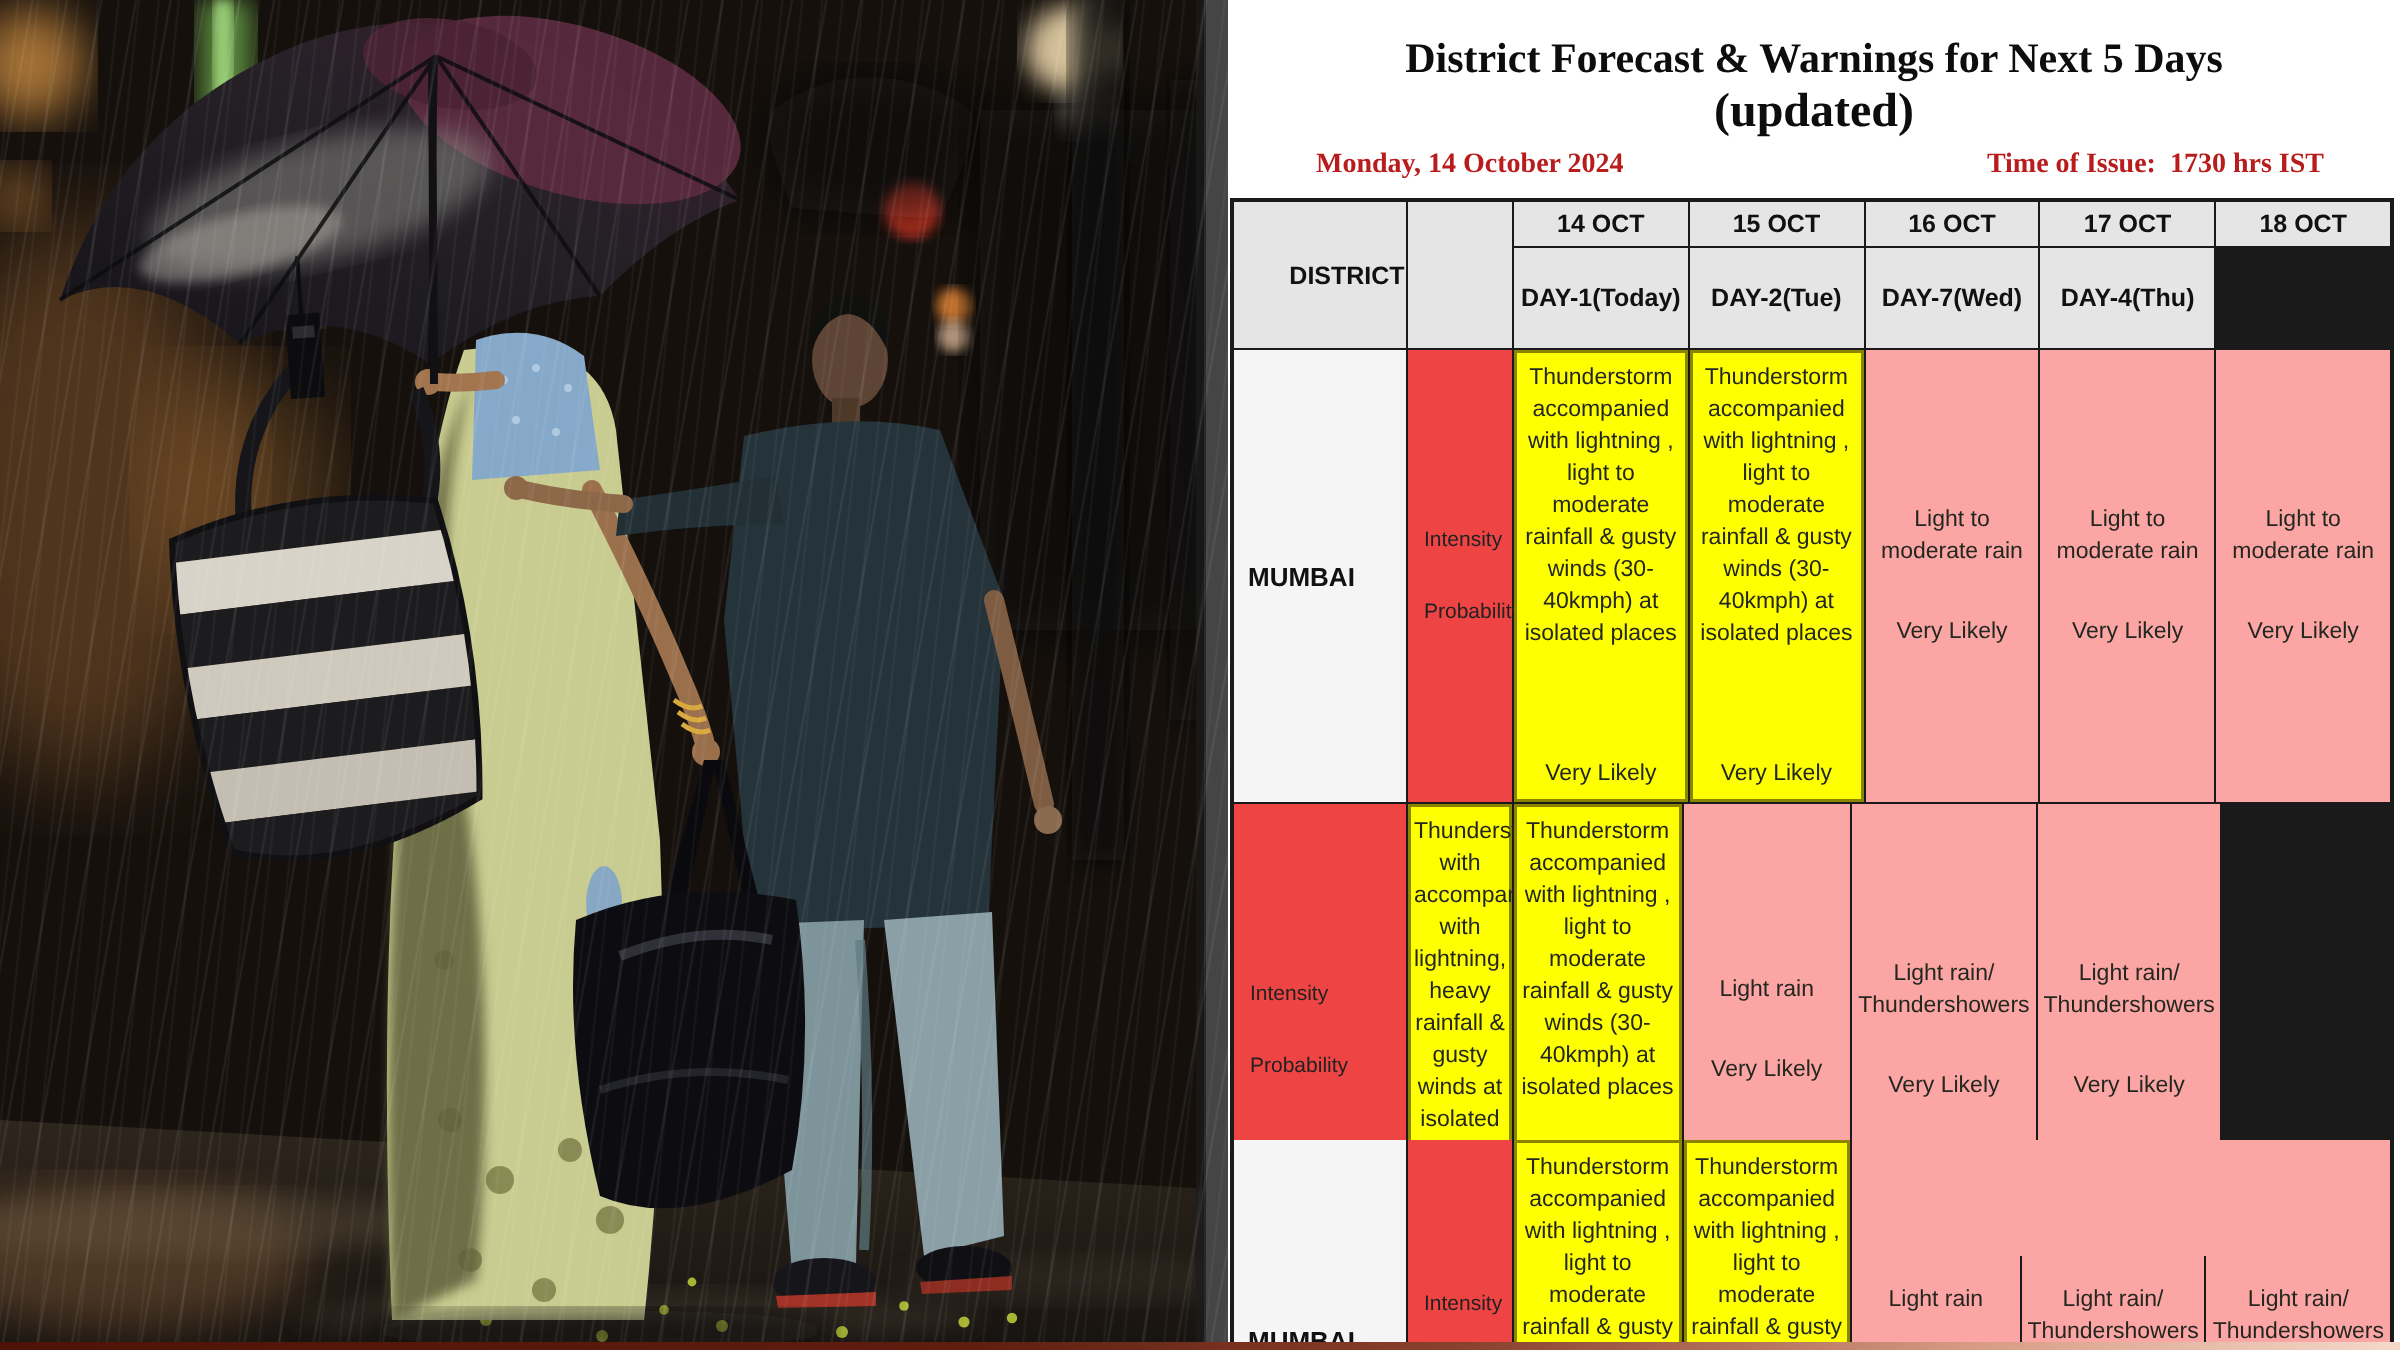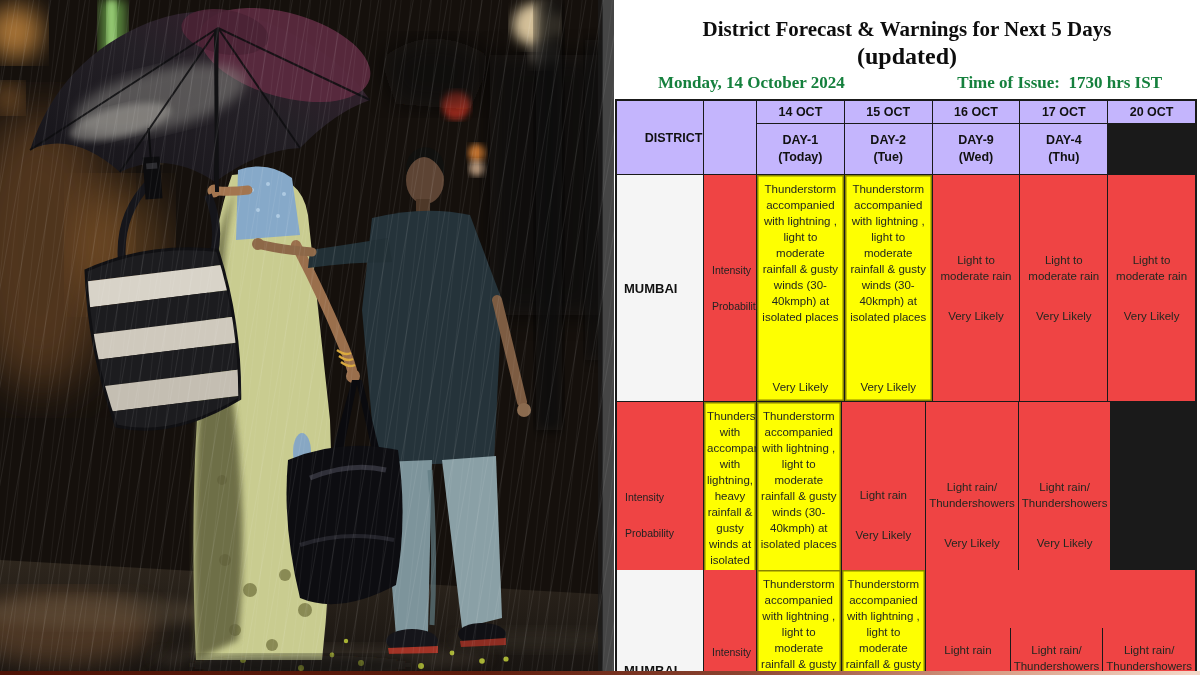--- a/index.html
+++ b/index.html
@@ -14,42 +14,42 @@
       repeating-linear-gradient(96deg, rgba(255,255,255,0) 0px, rgba(255,255,255,0) 8px, rgba(255,255,255,0.05) 9px, rgba(255,255,255,0) 10px);}
   
   .panel{position:absolute;left:614px;top:12px;width:586px;height:675px;background:#ffffff;}
   .title{margin-top:4px;text-align:center;font-family:"Liberation Serif","DejaVu Serif",serif;
          font-weight:700;font-size:21px;color:#0d0d0d;line-height:26px;}
   .subtitle{text-align:center;font-family:"Liberation Serif","DejaVu Serif",serif;
          font-weight:700;font-size:24px;color:#0d0d0d;line-height:28px;}
   .dateline{display:flex;justify-content:space-between;align-items:center;
          padding:2px 38px 0 44px;height:22px;}
   .dateline span{font-family:"Liberation Serif","DejaVu Serif",serif;font-weight:700;
-         font-size:17px;color:#15803d;white-space:pre;}
+         font-size:14px;color:#b91c1c;white-space:pre;}
   .ftable{margin:5px 0 0 1px;width:582px;border:2px solid #1a1a1a;background:#1a1a1a;
          display:flex;flex-direction:column;gap:1px;box-sizing:border-box;}
   .thead{display:grid;grid-template-columns:86px 52px repeat(5,1fr);
          grid-template-rows:22px 50px;gap:1px;}
-  .hcell{background:#c4b5fd;display:flex;align-items:center;justify-content:center;
+  .hcell{background:#e5e5e5;display:flex;align-items:center;justify-content:center;
          font-weight:700;font-size:12.5px;color:#111;}
   .district-h,.blank-h{grid-row:1/3;}
   .district-h{grid-column:1;padding-left:27px;}
   .blank-h{grid-column:2;}
-  .day-h{flex-direction:column;line-height:17px;}
+  .day-h{flex-direction:row;line-height:17px;}
   .trow{display:grid;grid-template-columns:86px 52px repeat(5,1fr);gap:1px;}
   .cell{box-sizing:border-box;}
   .district-cell{background:#f5f5f5;display:flex;align-items:center;padding-left:7px;
          font-weight:700;font-size:13px;color:#111;}
   .sublabel-cell{background:#ef4444;display:flex;flex-direction:column;justify-content:center;
          gap:24px;padding-left:8px;font-size:10.5px;color:#222;}
   .fcell{display:flex;flex-direction:column;align-items:center;text-align:center;
          padding:6px 3px;font-size:11.5px;line-height:16px;color:#232720;}
   .sev-yellow{background:#feff01;box-shadow:inset 0 0 0 1.5px #8a8400;justify-content:flex-start;}
   .sev-yellow .fprob{margin-top:auto;padding-top:6px;}
-  .sev-green{background:#ef4444;justify-content:center;}
+  .sev-green{background:#fca5a5;justify-content:center;}
   .sev-green .fprob{margin-top:24px;}
   .ftext,.fprob{width:100%;}
   .bottom-strip{position:absolute;left:0;bottom:0;width:1200px;height:4px;
          background:linear-gradient(90deg,#4e1307 0%,#5f1d0e 40%,#8c4430 62%,#d79a82 82%,#f4d9ca 100%);}
 </style>
 </head>
 <body>
 
 <div class="stage">
 
@@ -250,29 +250,29 @@
             <div>DAY-1</div>
             <div>(Today)</div>
           </div>
           <div class="hcell" style="grid-area: 1 / 4;">15 OCT</div>
           <div class="hcell day-h" style="grid-area: 2 / 4;">
             <div>DAY-2</div>
             <div>(Tue)</div>
           </div>
           <div class="hcell" style="grid-area: 1 / 5;">16 OCT</div>
           <div class="hcell day-h" style="grid-area: 2 / 5;">
-            <div>DAY-9</div>
+            <div>DAY-7</div>
             <div>(Wed)</div>
           </div>
           <div class="hcell" style="grid-area: 1 / 6;">17 OCT</div>
           <div class="hcell day-h" style="grid-area: 2 / 6;">
             <div>DAY-4</div>
             <div>(Thu)</div>
           </div>
-          <div class="hcell" style="grid-area: 1 / 7;">20 OCT</div>
+          <div class="hcell" style="grid-area: 1 / 7;">18 OCT</div>
         </div>
       <div id="tbody">
           <div class="trow" style="height: 226px;">
             <div class="cell district-cell">MUMBAI</div>
             <div class="cell sublabel-cell">
               <div>Intensity</div>
               <div>Probability</div>
             </div>
             <div class="cell fcell sev-yellow">
               <div class="ftext">Thunderstorm accompanied with lightning , light to moderate rainfall &amp; gusty winds (30-40kmph) at isolated places</div>

